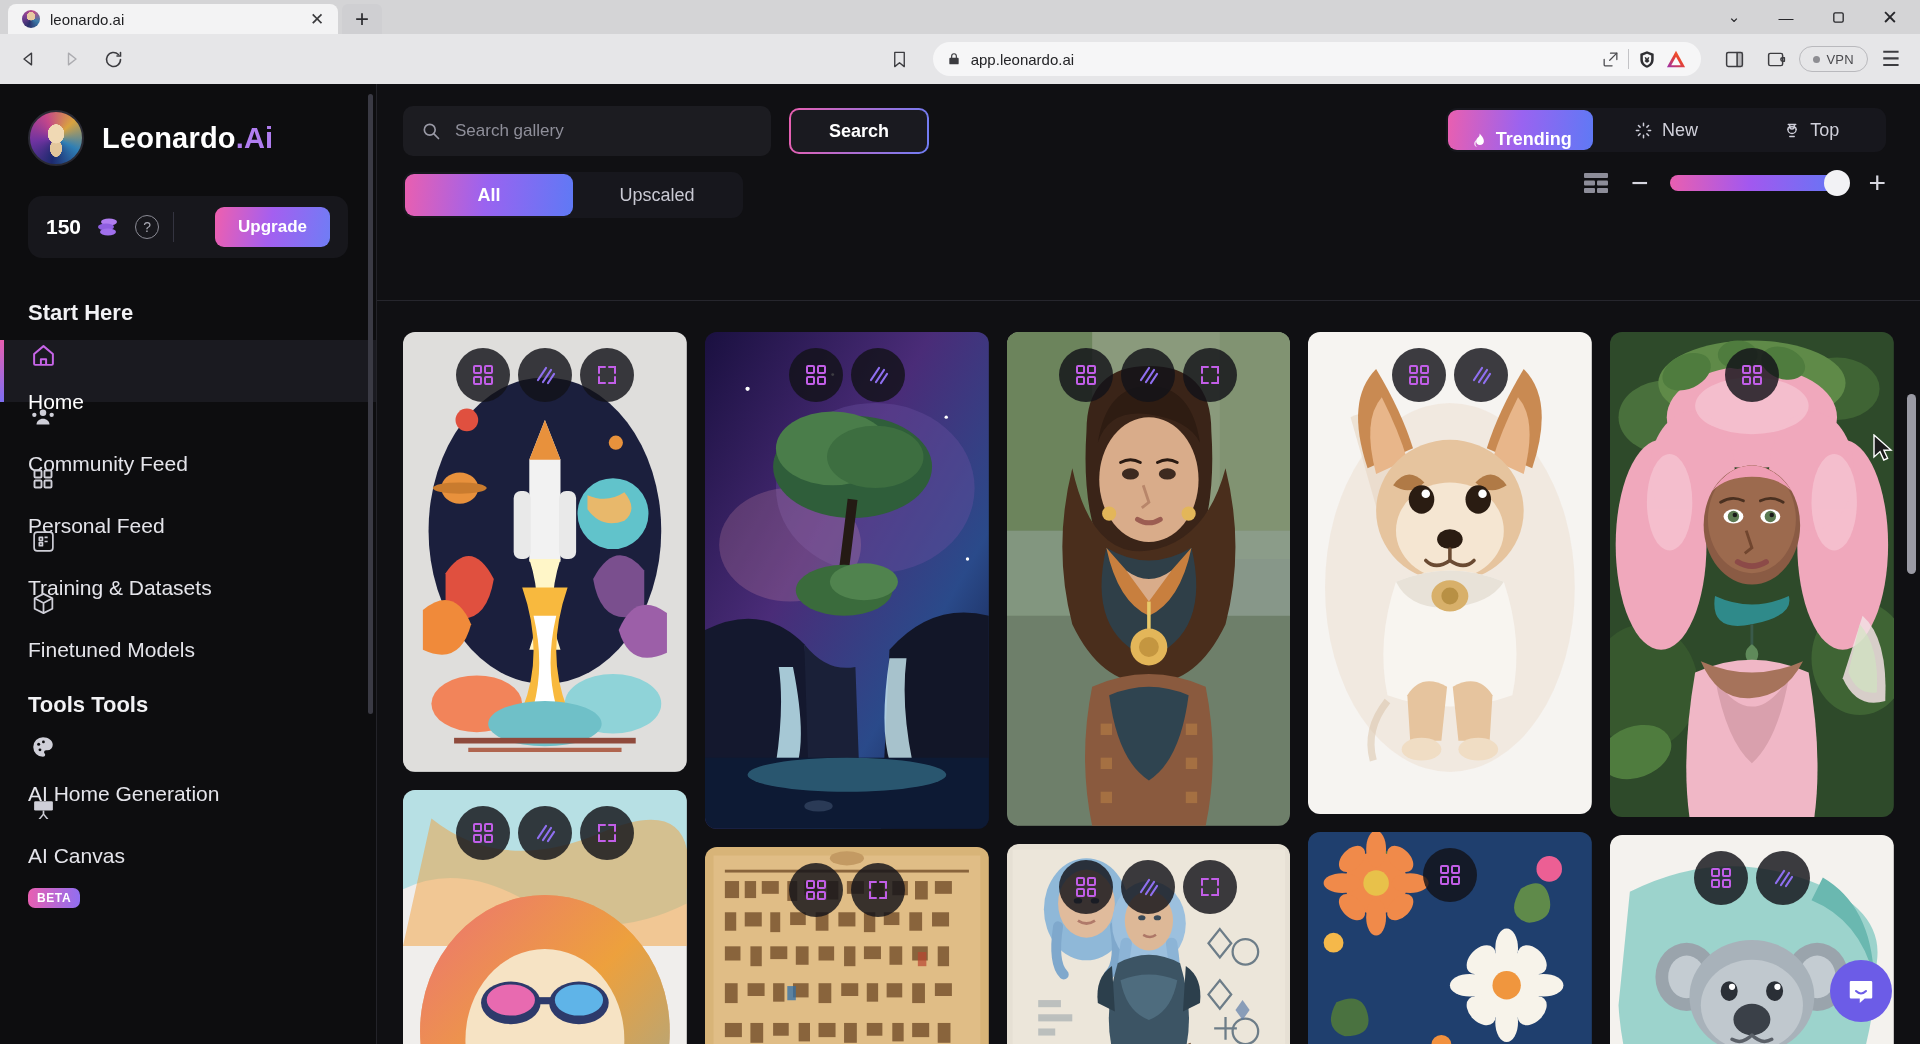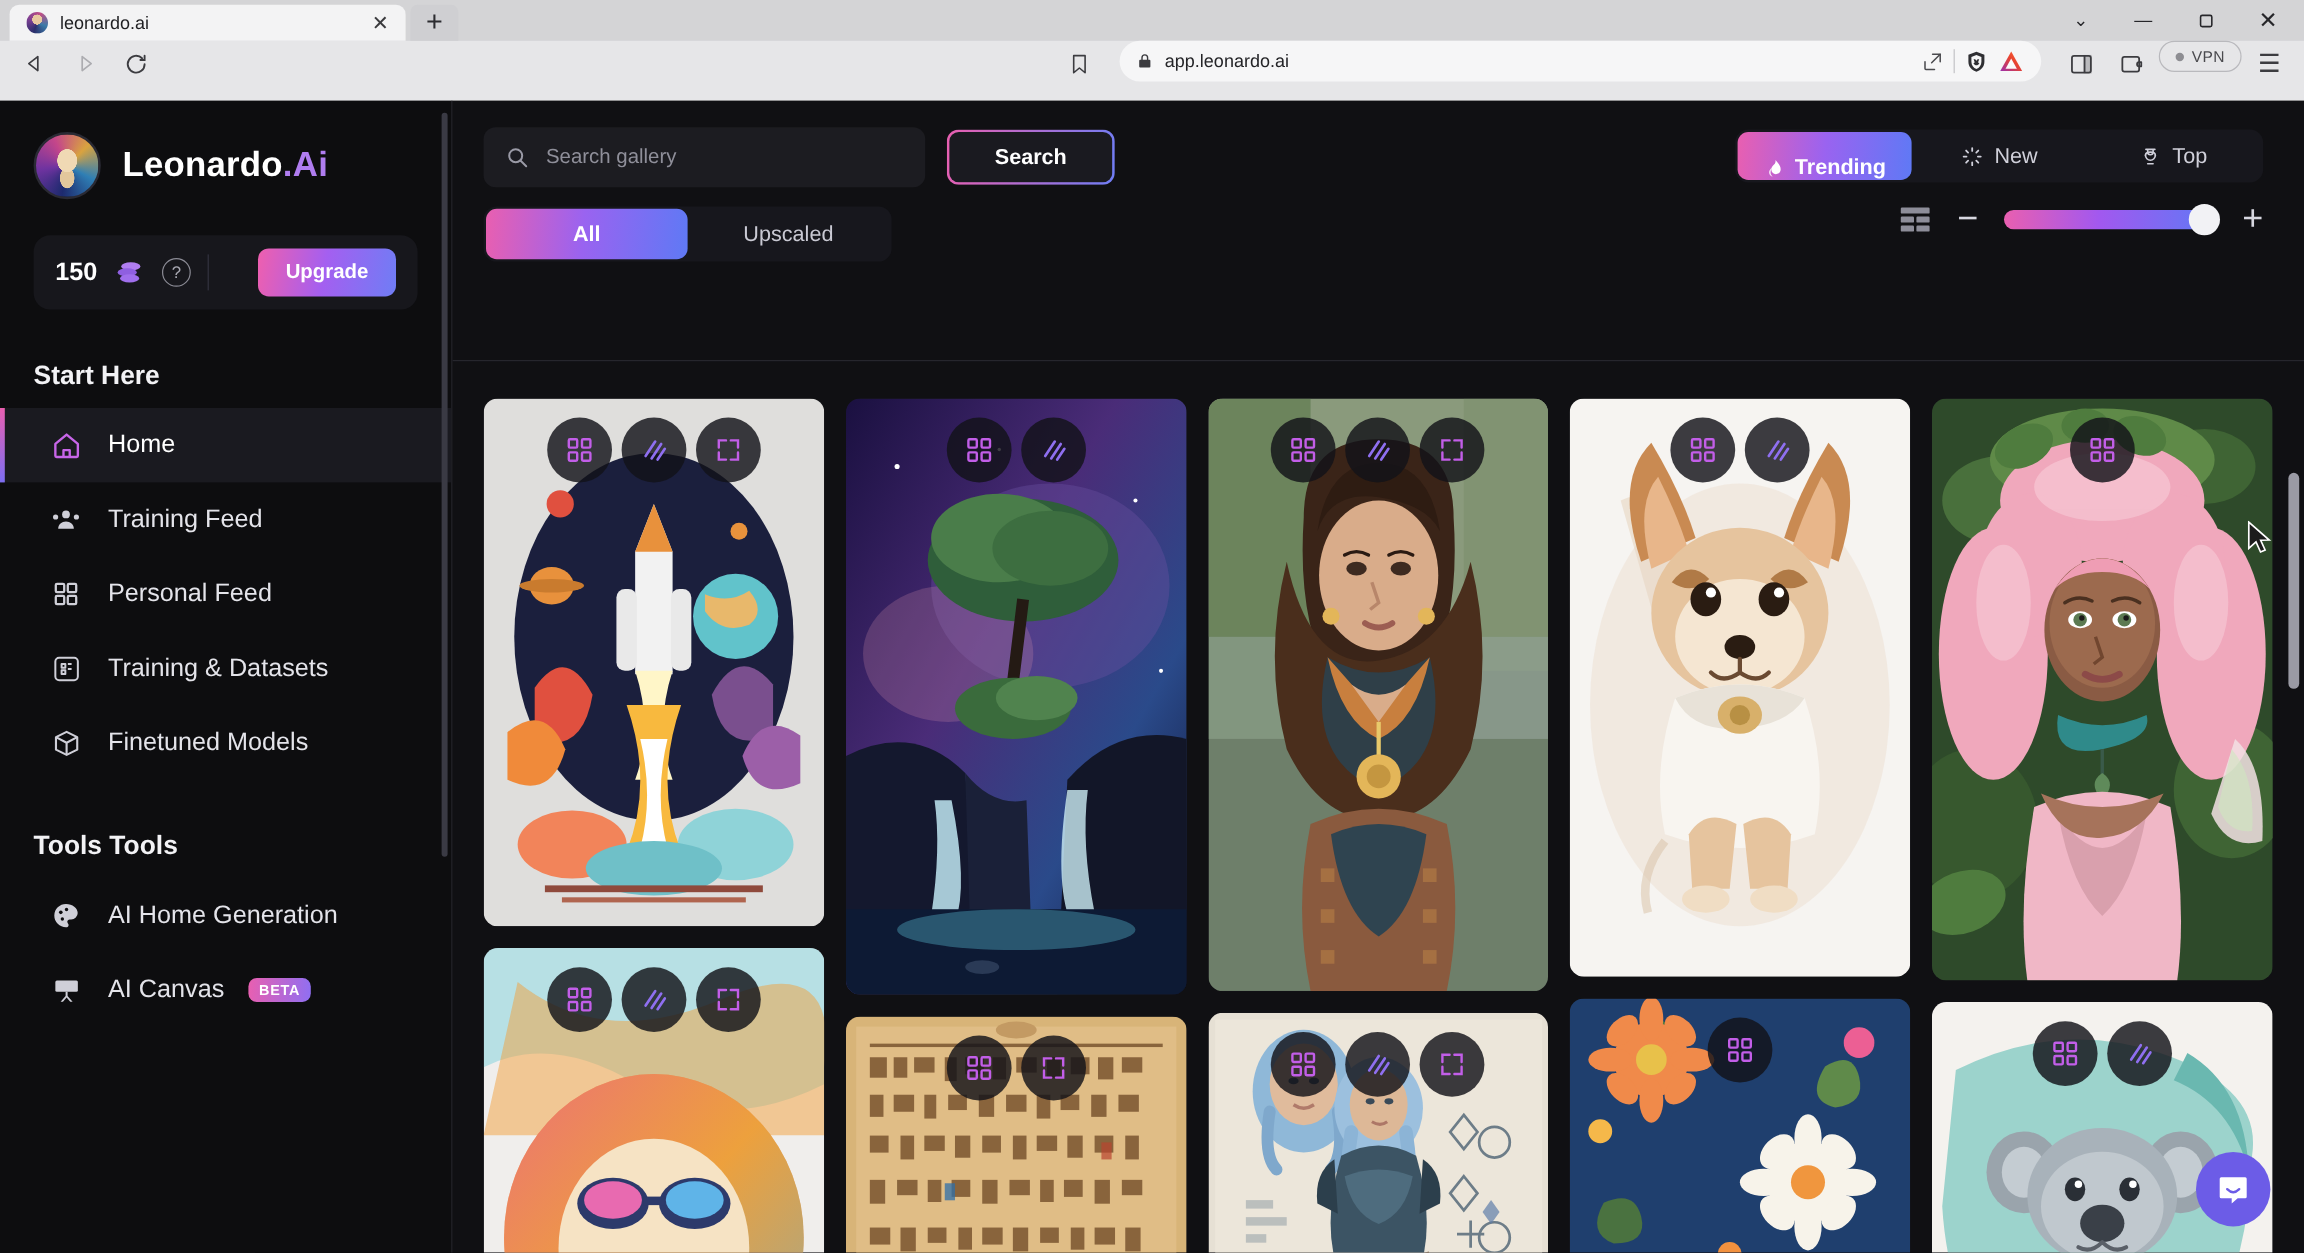--- a/index.html
+++ b/index.html
@@ -50,21 +50,21 @@
     height: 34px; padding-right: 4px;
   }
   .win-btn {
     width: 52px; height: 34px;
     display: flex; align-items: center; justify-content: center;
     color: #26262a; font-size: 15px;
   }
   .win-btn.close { font-size: 19px; }
 
   .nav-bar {
-    height: 50px; display: flex; 
+    height: 50px; display: flex; align-items: center;
     gap: 4px; padding: 0 10px; background: #e6e6e8;
   }
   .nav-icon {
     width: 38px; height: 38px; flex: none;
     display: flex; align-items: center; justify-content: center;
     color: #3c3c40; border-radius: 6px;
   }
   .nav-icon.disabled { color: #acacb0; }
 
   .url-bar {
@@ -130,22 +130,22 @@
     color: #fff; font-size: 17px; font-weight: 700;
     font-family: "Liberation Sans", sans-serif;
     display: flex; align-items: center;
   }
 
   .nav-section-title {
     font-size: 22px; font-weight: 700; color: #f2f2f5;
     padding: 0 28px; margin-top: 42px; margin-bottom: 14px;
   }
   .nav-item {
-    display: flex; align-items: center; gap: 20px;
-    height: 62px; padding: 0 40px; position: relative;
+    display: flex; align-items: flex-start; gap: 20px;
+    height: 62px; padding: 0 28px; position: relative; flex-direction: column;
   }
   .nav-item.active { background: #1a1a20; }
   .nav-item.active::before {
     content: ""; position: absolute; left: 0; top: 0; bottom: 0;
     width: 4px; background: linear-gradient(180deg, #e95fb0, #7d6ef2);
   }
   .nav-ico {
     width: 30px; height: 30px; flex: none;
     display: flex; align-items: center; justify-content: center;
     color: #cfcfd8;
@@ -423,21 +423,21 @@
 
     <div class="nav-item">
       <span class="nav-ico">
         <svg width="26" height="26" viewBox="0 0 24 24" fill="currentColor">
           <circle cx="12" cy="8" r="3"></circle>
             <path d="M6 19c0-3.3 2.7-5.5 6-5.5s6 2.2 6 5.5H6z"></path>
           <circle cx="4" cy="10" r="2"></circle>
             <circle cx="20" cy="10" r="2"></circle>
         </svg>
       </span>
-      <span class="nav-label">Training Feed</span>
+      <span class="nav-label">Community Feed</span>
     </div>
 
     <div class="nav-item">
       <span class="nav-ico">
         <svg width="24" height="24" viewBox="0 0 24 24" fill="none" stroke="currentColor" stroke-width="1.9">
           <rect x="3.5" y="3.5" width="7" height="7" rx="1"></rect>
             <rect x="13.5" y="3.5" width="7" height="7" rx="1"></rect>
           <rect x="3.5" y="13.5" width="7" height="7" rx="1"></rect>
             <rect x="13.5" y="13.5" width="7" height="7" rx="1"></rect>
         </svg>

